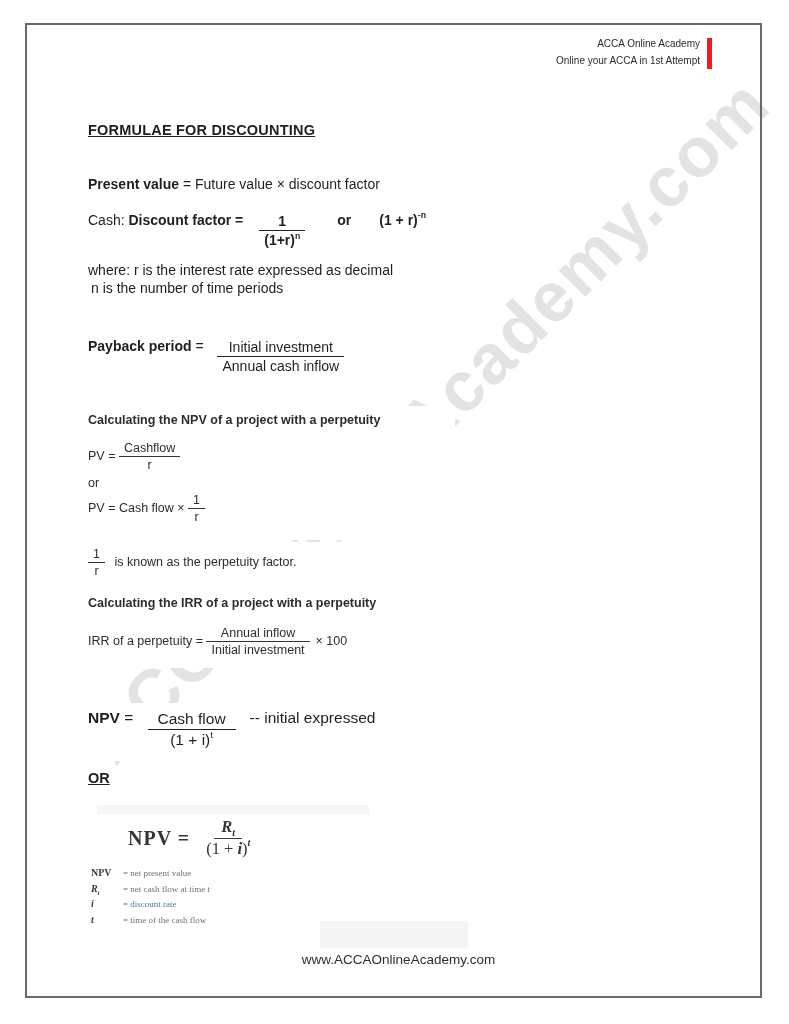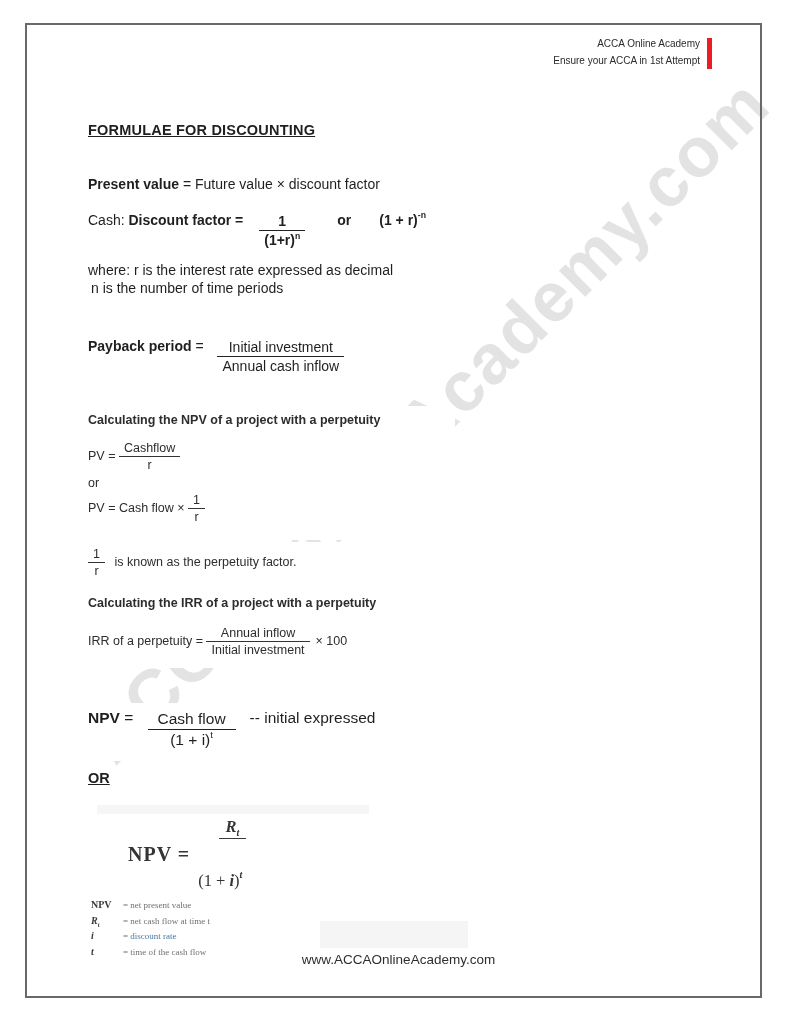--- a/index.html
+++ b/index.html
@@ -68,22 +68,22 @@
   .npv-suffix { margin-left:14px; }
 
   .or-div { left:88px; top:770px; font-size:14.5px; font-weight:bold; text-decoration:underline; }
 
   
   .sec-img { left:85px; top:800px; width:396px; height:124px; }
   .img-band { position:absolute; left:12px; top:5px; width:272px; height:9px; background:#f6f6f6; }
   .cm { font-family:"Liberation Serif", serif; color:#343434; }
   .cm-row { display:inline-flex; align-items:center; margin:17px 0 0 43px; }
   .cm-lhs { font-size:20px; font-weight:600; letter-spacing:1px; }
-  .cm-frac { display:inline-flex; flex-direction:column; align-items:flex-end; text-align:center;
-             margin-left:4px; font-size:16.5px; line-height:1.25;gap:32px; }
+  .cm-frac { display:inline-flex; flex-direction:column; align-items:center; text-align:center;
+             margin-left:12px; font-size:16.5px; line-height:1.25; }
   .cm-num { border-bottom:1.5px solid #3a3a3a; padding:0 7px; }
   .cm-den { padding:0 4px; }
   .cm-it { font-style:italic; font-weight:600; }
   .legend { margin:8px 0 0 6px; }
   .legend-row { display:flex; align-items:baseline; height:15.6px; }
   .legend-sym { width:32px; font-family:"Liberation Serif", serif; font-weight:bold;
                 font-size:10px; color:#3a3a3a; }
   .legend-sym.it { font-style:italic; }
   .legend-desc { font-size:9px; color:#707070; }
   .legend-link { color:#4878a8; cursor:pointer; }
@@ -95,21 +95,21 @@
 </head>
 <body>
 
 <div class="page">
   <div class="watermark">ACCAOnlineAcademy.com</div>
   <div class="page-border"></div>
 
   <div class="layer header">
     <div class="header-text">
       <div>ACCA Online Academy</div>
-      <div>Ensure your ACCA in 1st Attempt</div>
+      <div>Online your ACCA in 1st Attempt</div>
     </div>
     <div class="red-bar"></div>
   </div>
 
   <div class="layer pv-line">
     <b>Present value</b><span> = Future value × discount factor</span>
   </div>
 
   <div class="layer title">FORMULAE FOR DISCOUNTING</div>
 

